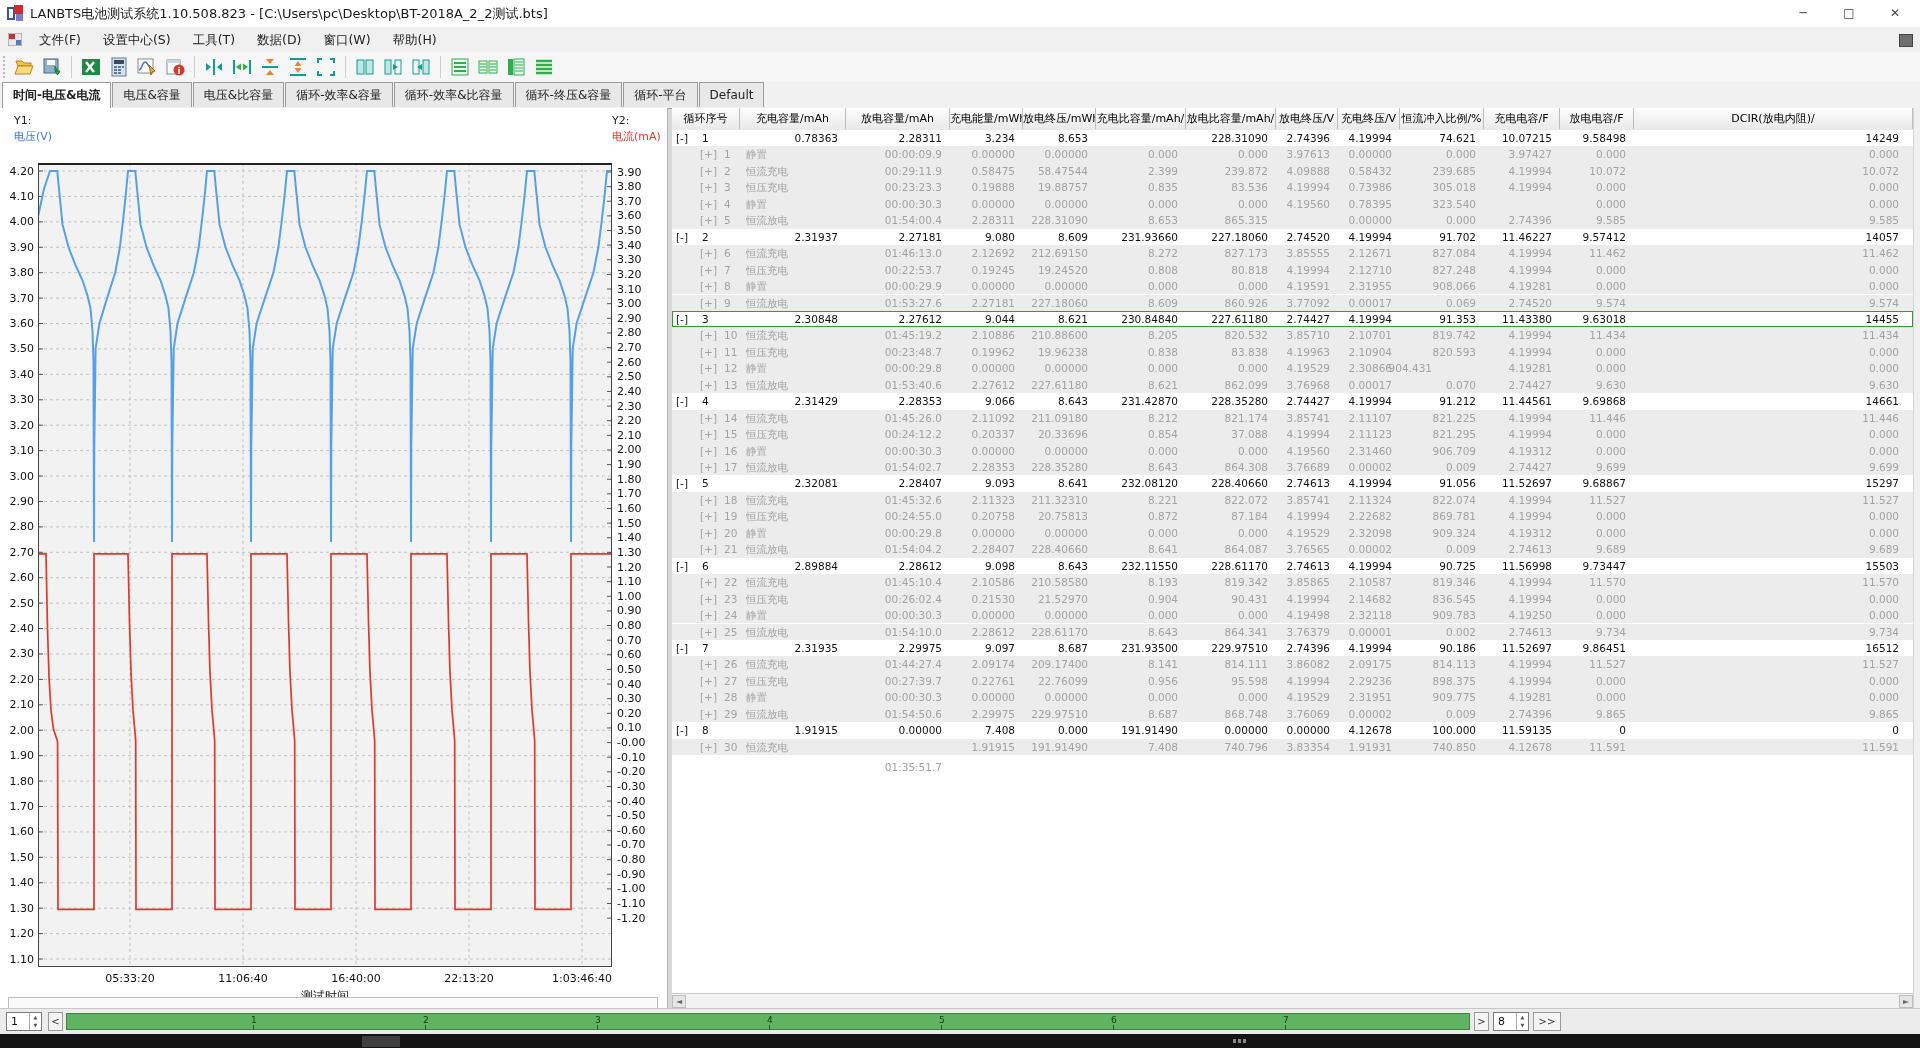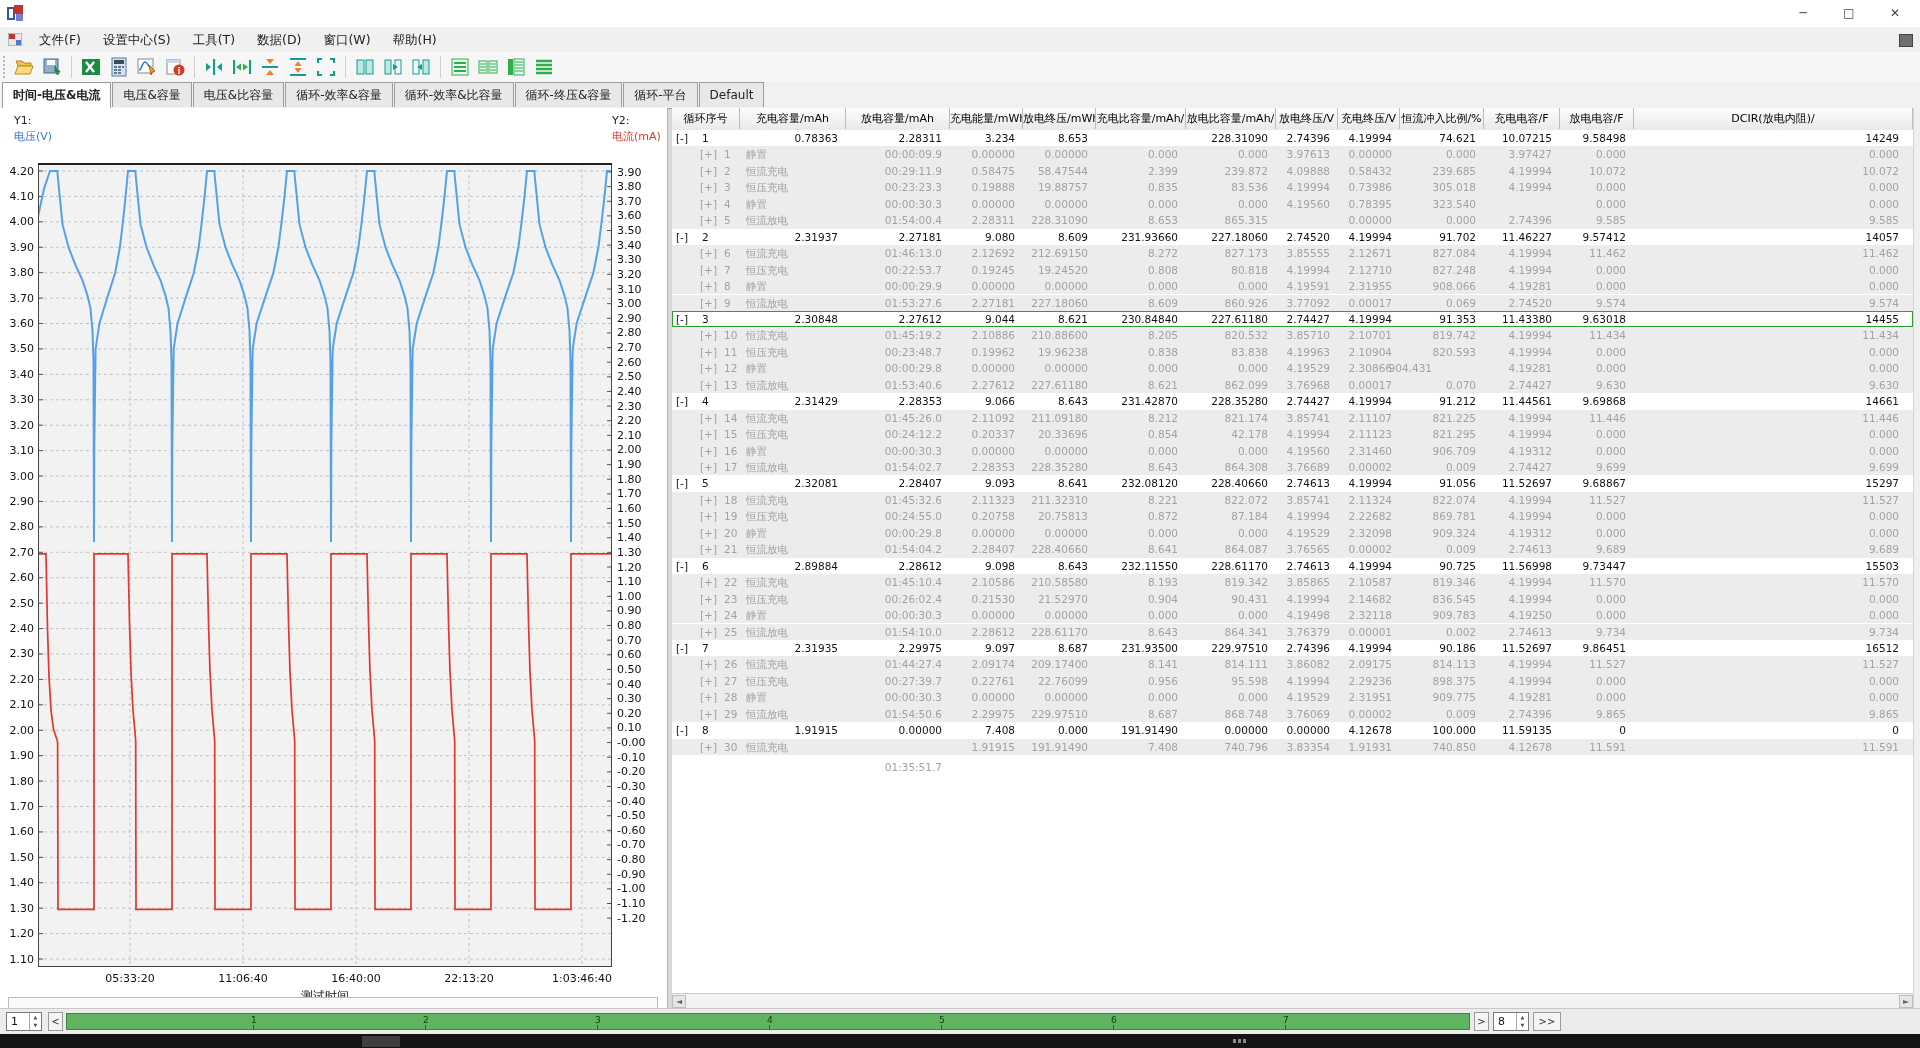--- a/index.html
+++ b/index.html
@@ -78,20 +78,21 @@
 </head>
 <body>
 
 <div class="abs" id="titlebar">
   <svg class="abs" id="appicon" viewBox="0 0 17 17">
     <rect x="0" y="2" width="8" height="13" fill="#2f55a4"></rect>
       <rect x="7" y="0" width="9" height="9" fill="#c43232"></rect>
     <rect x="9" y="9" width="7" height="7" fill="#7a7ad0"></rect>
       <rect x="2" y="4" width="4" height="9" fill="#fff"></rect>
   </svg>
+  <div class="abs" id="wintitle">LANBTS电池测试系统1.10.508.823 - [C:\Users\pc\Desktop\BT-2018A_2_2测试.bts]</div>
   <div class="abs winbtn" style="right:94px;">─</div>
   <div class="abs winbtn" style="right:48px;">□</div>
   <div class="abs winbtn" style="right:2px;">✕</div>
 </div>
 
 <div class="abs" id="menubar">
   <svg class="abs" id="menuicon" viewBox="0 0 14 13">
     <rect x="0" y="0" width="14" height="13" fill="#e8e8e8" stroke="#888"></rect>
     <rect x="1" y="1" width="6" height="5" fill="#c43232"></rect>
       <rect x="8" y="7" width="5" height="5" fill="#4f7ac8"></rect>
@@ -725,21 +726,21 @@
         <div class="cell num" style="left: 962px; width: 273px;">11.446</div>
       </div>
       <div class="trow stp" style="top: 318.1px;">
         <div class="cell " style="left: 28px; width: 20px;">[+]</div>
         <div class="cell " style="left: 52px; width: 28px;">15</div>
         <div class="cell " style="left: 74px; width: 100px;">恒压充电</div>
         <div class="cell num" style="left: 174px; width: 104px;">00:24:12.2</div>
         <div class="cell num" style="left: 278px; width: 73px;">0.20337</div>
         <div class="cell num" style="left: 351px; width: 73px;">20.33696</div>
         <div class="cell num" style="left: 424px; width: 90px;">0.854</div>
-        <div class="cell num" style="left: 514px; width: 90px;">42.178</div>
+        <div class="cell num" style="left: 514px; width: 90px;">37.088</div>
         <div class="cell num" style="left: 604px; width: 62px;">4.19994</div>
         <div class="cell num" style="left: 666px; width: 62px;">2.11123</div>
         <div class="cell num" style="left: 728px; width: 84px;">821.295</div>
         <div class="cell num" style="left: 812px; width: 76px;">4.19994</div>
         <div class="cell num" style="left: 888px; width: 74px;">0.000</div>
         <div class="cell num" style="left: 962px; width: 273px;">0.000</div>
       </div>
       <div class="trow stp" style="top: 334.55px;">
         <div class="cell " style="left: 28px; width: 20px;">[+]</div>
         <div class="cell " style="left: 52px; width: 28px;">16</div>

